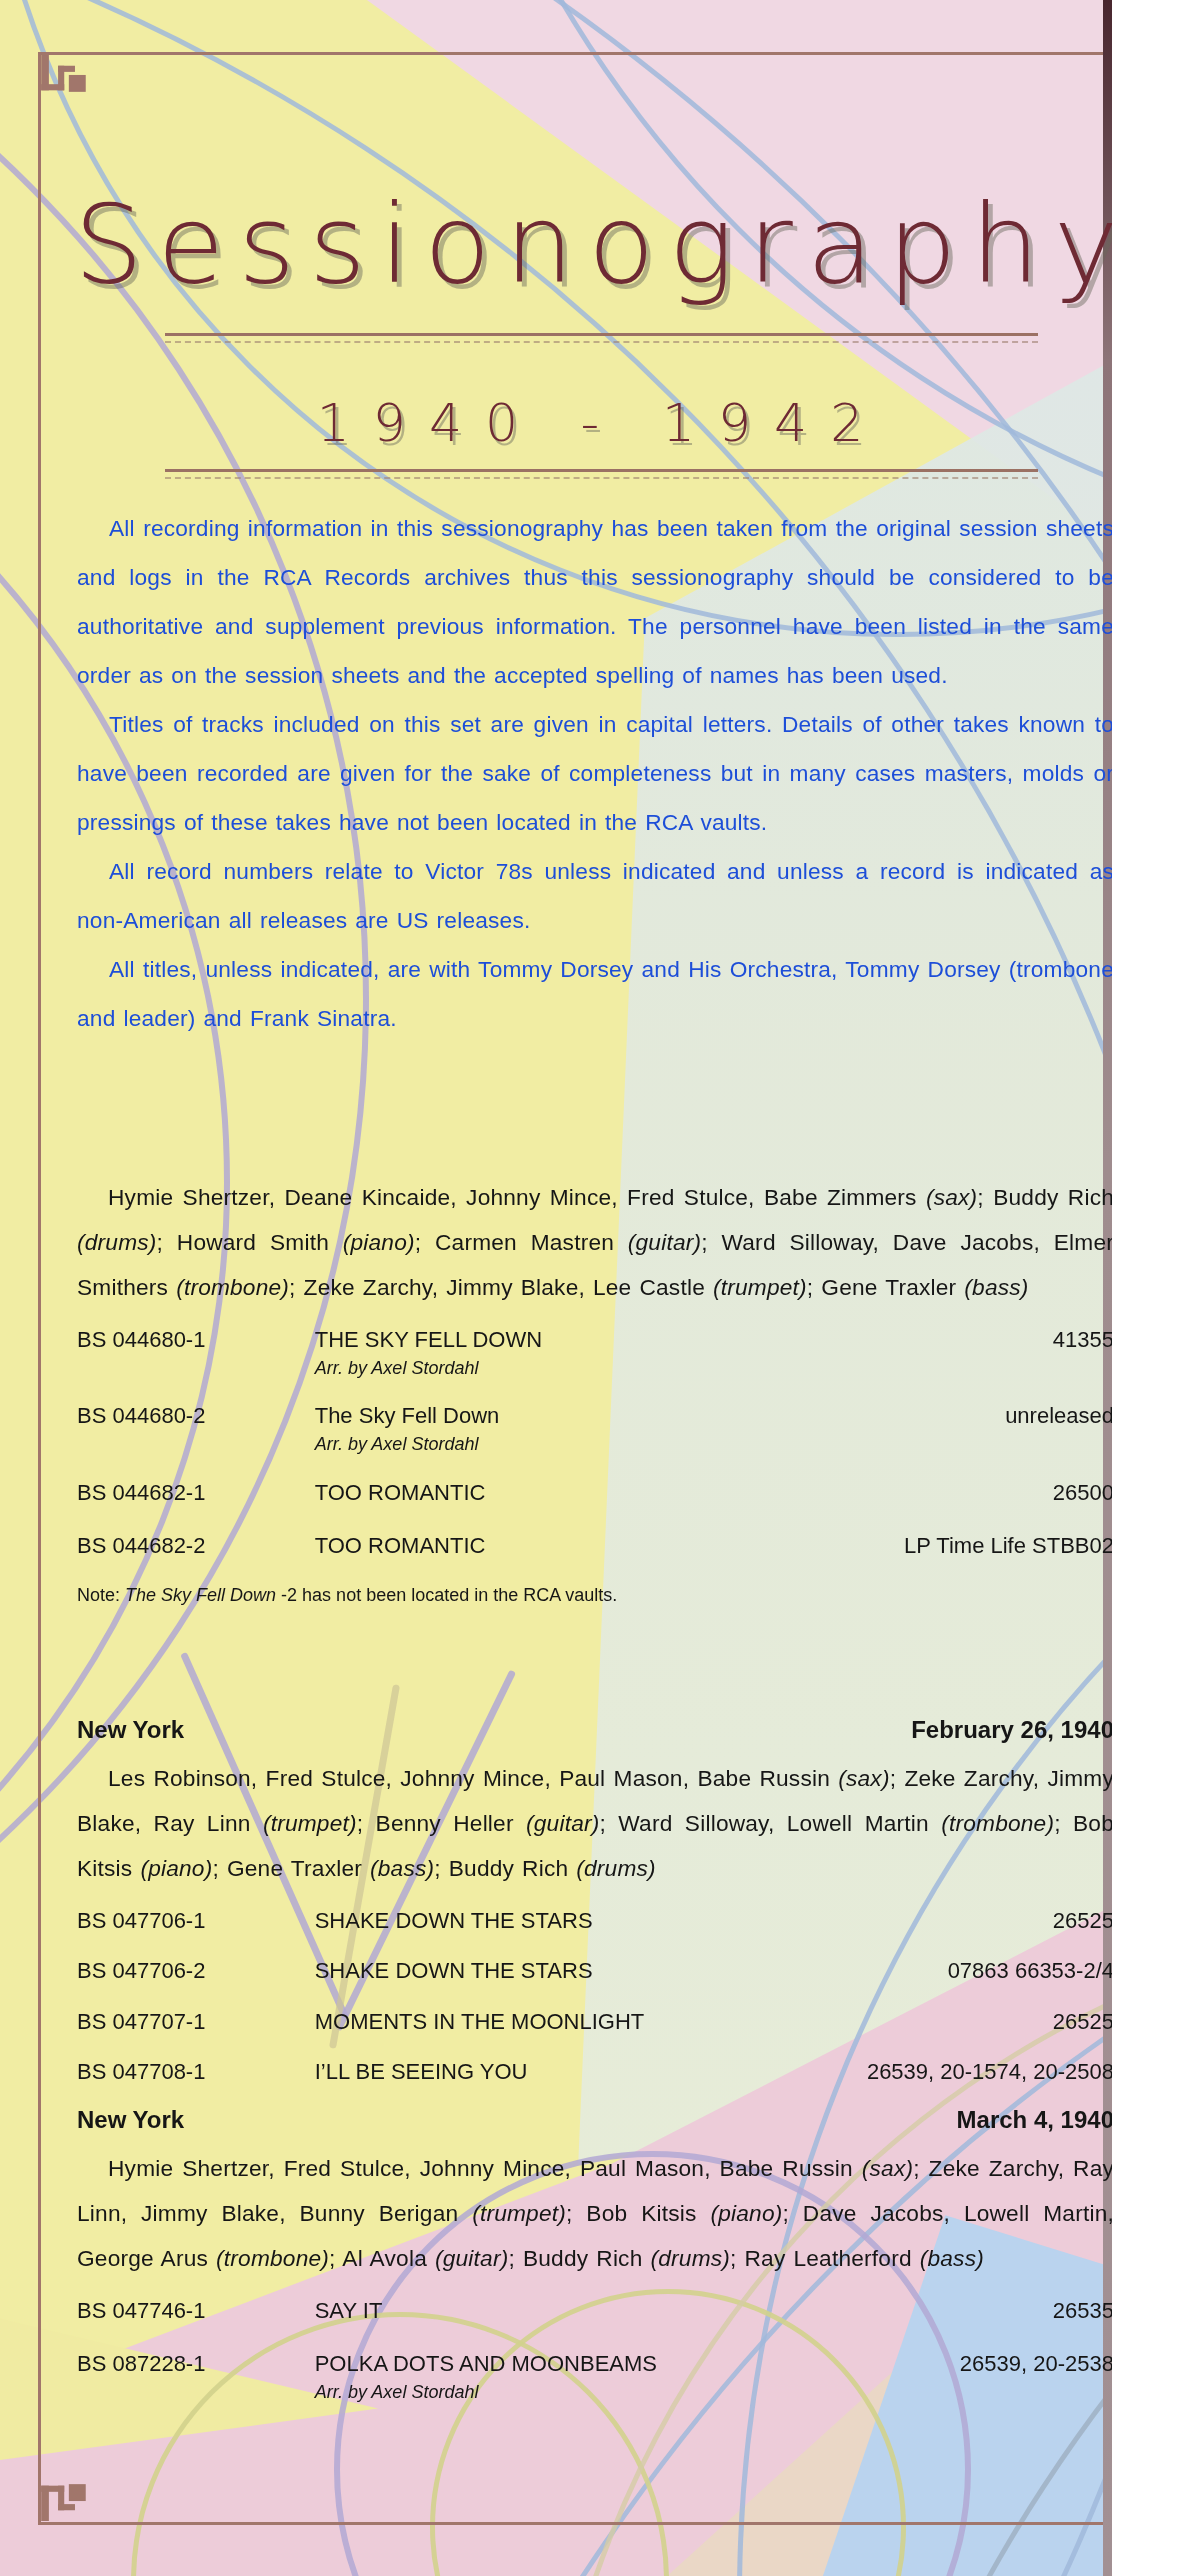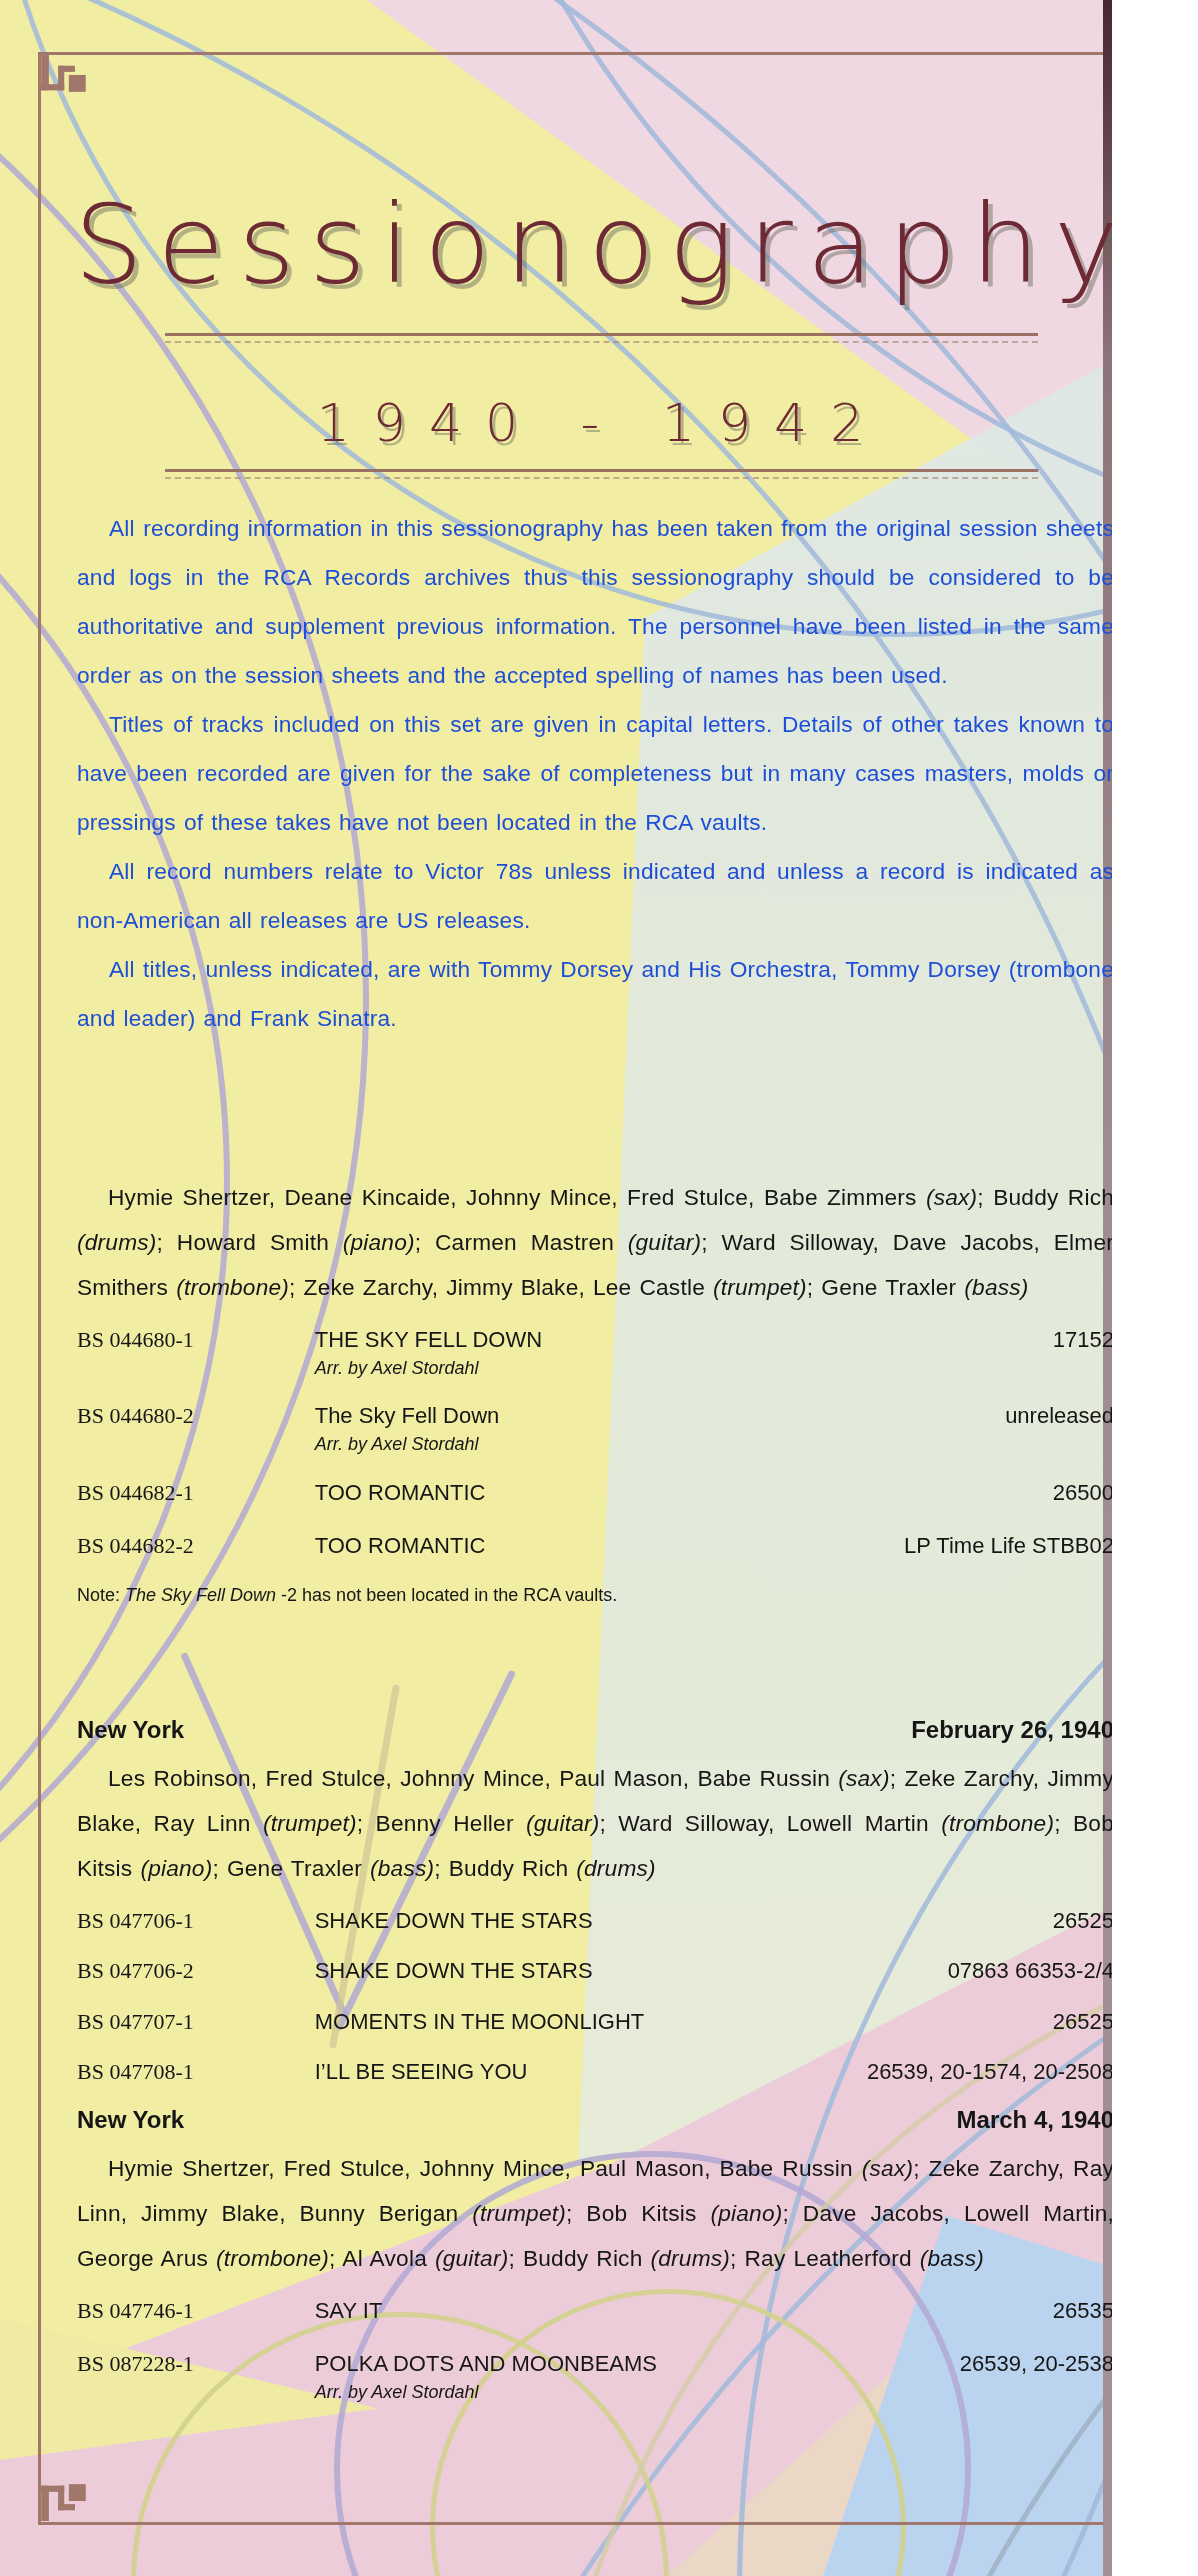--- a/index.html
+++ b/index.html
@@ -57,21 +57,21 @@
     letter-spacing:0.2px;word-spacing:1.5px;color:#1d4ed8;}
   .session{position:absolute;left:77px;width:1037px;}
   .s1{top:1167px;} .s2{top:1711px;} .s3{top:2101px;}
   .shead{display:flex;justify-content:space-between;font-size:24px;font-weight:700;line-height:37px;}
   .personnel{margin:7.7px 0 0;text-align:justify;text-indent:31px;font-size:22.7px;line-height:45px;
     letter-spacing:0.2px;word-spacing:1.5px;}
   .tracks{margin-top:12.3px;}
   .trow{display:grid;grid-template-columns:230px 1fr auto;column-gap:7.7px;
     font-size:22px;line-height:35px;margin-bottom:18.4px;align-items:start;}
   .s2 .trow{margin-bottom:15.4px;}
-  .mx{white-space:nowrap;font-family:Liberation Serif, serif;}
+  .mx{white-space:nowrap;}
   .rel{text-align:right;white-space:nowrap;}
   .arr{grid-column:2;font-style:italic;font-size:18px;line-height:23px;}
   .note{margin-top:4.6px;font-size:18px;line-height:26px;}
   .it{font-style:italic;}
 </style>
 </head>
 <body>
 
 <div class="page">
 
@@ -145,21 +145,21 @@
       <p>All record numbers relate to Victor 78s unless indicated and unless a record is indicated as non-American all releases are US releases.</p>
       <p>All titles, unless indicated, are with Tommy Dorsey and His Orchestra, Tommy Dorsey (trombone and leader) and Frank Sinatra.</p>
     </div>
 
     <div class="session s1">
       <p class="personnel"><span>Hymie Shertzer, Deane Kincaide, Johnny Mince, Fred Stulce, Babe Zimmers </span><span class="it">(sax)</span><span>; Buddy Rich </span><span class="it">(drums)</span><span>; Howard Smith </span><span class="it">(piano)</span><span>; Carmen Mastren </span><span class="it">(guitar)</span><span>; Ward Silloway, Dave Jacobs, Elmer Smithers </span><span class="it">(trombone)</span><span>; Zeke Zarchy, Jimmy Blake, Lee Castle </span><span class="it">(trumpet)</span><span>; Gene Traxler </span><span class="it">(bass)</span></p>
       <div class="tracks">
         <div class="trow">
           <span class="mx">BS 044680-1</span>
           <span class="tt">THE SKY FELL DOWN</span>
-          <span class="rel">17152</span>
+          <span class="rel">41355</span>
           <span class="arr">Arr. by Axel Stordahl</span>
         </div>
         <div class="trow">
           <span class="mx">BS 044680-2</span>
           <span class="tt">The Sky Fell Down</span>
           <span class="rel">unreleased</span>
           <span class="arr">Arr. by Axel Stordahl</span>
         </div>
         <div class="trow">
           <span class="mx">BS 044682-1</span>

